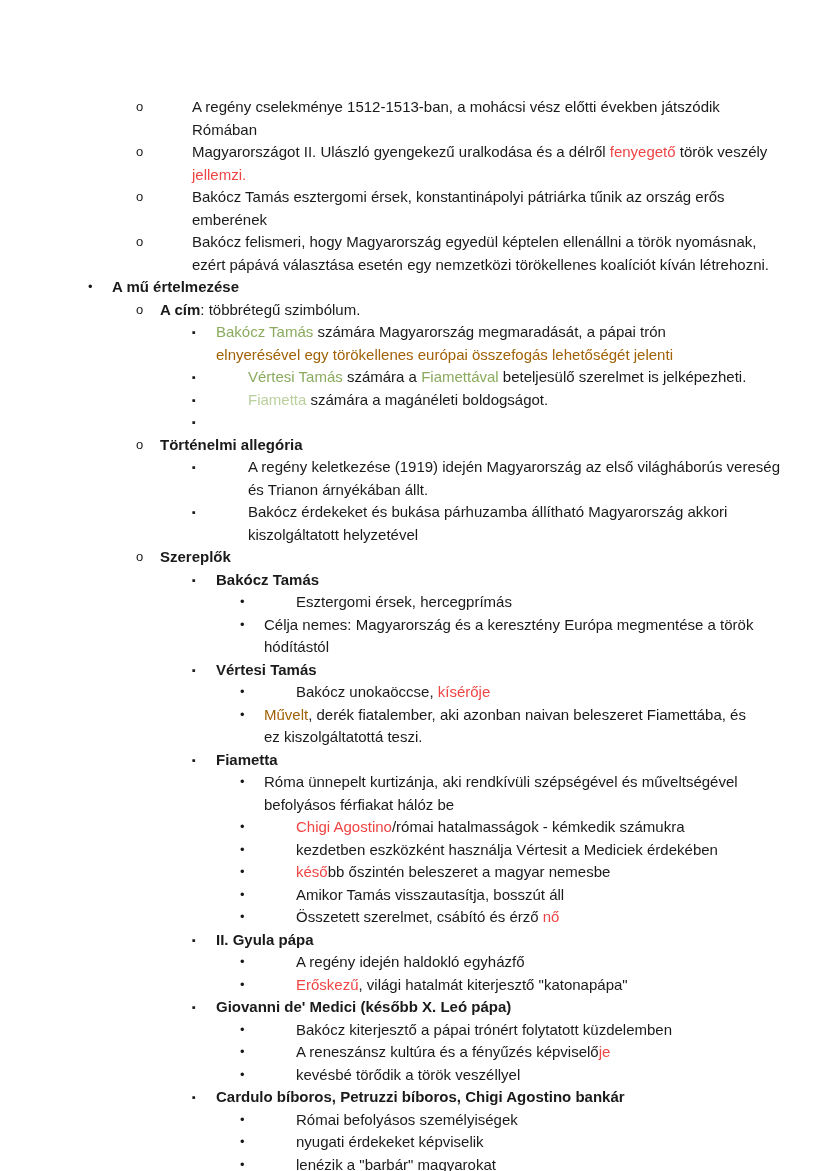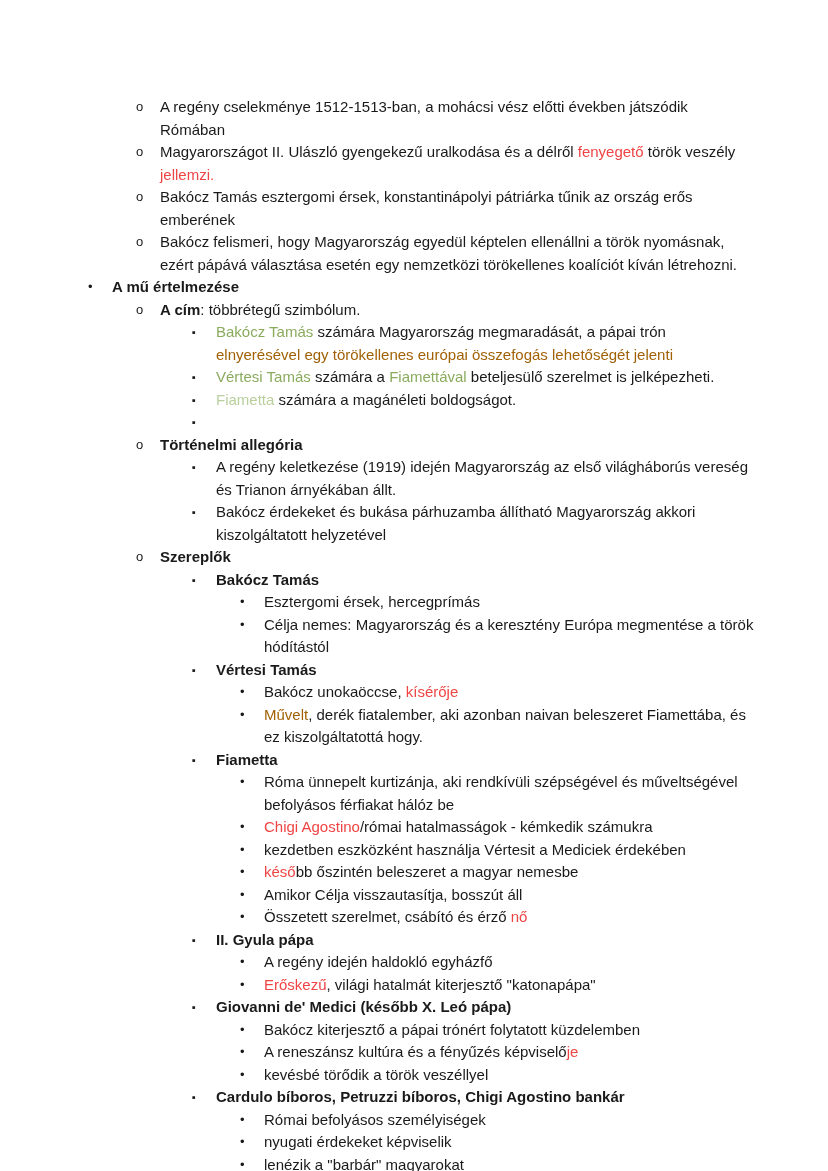--- a/index.html
+++ b/index.html
@@ -51,21 +51,21 @@
   .lvl4 { padding-left: 200px; }
 
   .lvl1 > .bullet { width: 24px; font-size: 13px; }
   .lvl2 > .bullet { width: 24px; font-size: 13px; }
   .lvl3 > .bullet { width: 24px; font-size: 11px; }
   .lvl4 > .bullet { width: 24px; font-size: 13px; }
 
   
   .w-narrow  { max-width: 578px; }
   .w-mid     { max-width: 600px; }
-  .w-wide    { max-width: 608px; }
+  .w-wide    { max-width: 608px; margin-left: 32px; }
 
   b, .b { font-weight: bold; }
 
   
   .faded      { color: #ef4444; }
   .faded-soft { color: #a16207; }
 
   
   .green       { color: #8aab5e; }
   .green-pale  { color: #b9cf9c; }
@@ -164,21 +164,21 @@
   <div class="row lvl3">
     <span class="bullet">▪</span>
     <span class="txt b">Vértesi Tamás</span>
   </div>
   <div class="row lvl4">
     <span class="bullet">•</span>
     <span class="txt w-wide"><span>Bakócz unokaöccse, </span><span class="faded">kísérője</span></span>
   </div>
   <div class="row lvl4">
     <span class="bullet">•</span>
-    <span class="txt w-mid"><span class="faded-soft">Művelt</span><span>, derék fiatalember, aki azonban naivan beleszeret Fiamettába, és</span><br><span>ez kiszolgáltatottá hogy.</span></span>
+    <span class="txt w-mid"><span class="faded-soft">Művelt</span><span>, derék fiatalember, aki azonban naivan beleszeret Fiamettába, és</span><br><span>ez kiszolgáltatottá teszi.</span></span>
   </div>
 
   <div class="row lvl3">
     <span class="bullet">▪</span>
     <span class="txt b">Fiametta</span>
   </div>
   <div class="row lvl4">
     <span class="bullet">•</span>
     <span class="txt w-mid"><span>Róma ünnepelt kurtizánja, aki rendkívüli szépségével és műveltségével</span><br><span>befolyásos férfiakat hálóz be</span></span>
   </div>
@@ -189,21 +189,21 @@
   <div class="row lvl4">
     <span class="bullet">•</span>
     <span class="txt w-wide">kezdetben eszközként használja Vértesit a Mediciek érdekében</span>
   </div>
   <div class="row lvl4">
     <span class="bullet">•</span>
     <span class="txt w-wide"><span class="faded">késő</span><span>bb őszintén beleszeret a magyar nemesbe</span></span>
   </div>
   <div class="row lvl4">
     <span class="bullet">•</span>
-    <span class="txt w-wide">Amikor Célja visszautasítja, bosszút áll</span>
+    <span class="txt w-wide">Amikor Tamás visszautasítja, bosszút áll</span>
   </div>
   <div class="row lvl4">
     <span class="bullet">•</span>
     <span class="txt w-wide"><span>Összetett szerelmet, csábító és érző </span><span class="faded">nő</span></span>
   </div>
 
   <div class="row lvl3">
     <span class="bullet">▪</span>
     <span class="txt b">II. Gyula pápa</span>
   </div>

